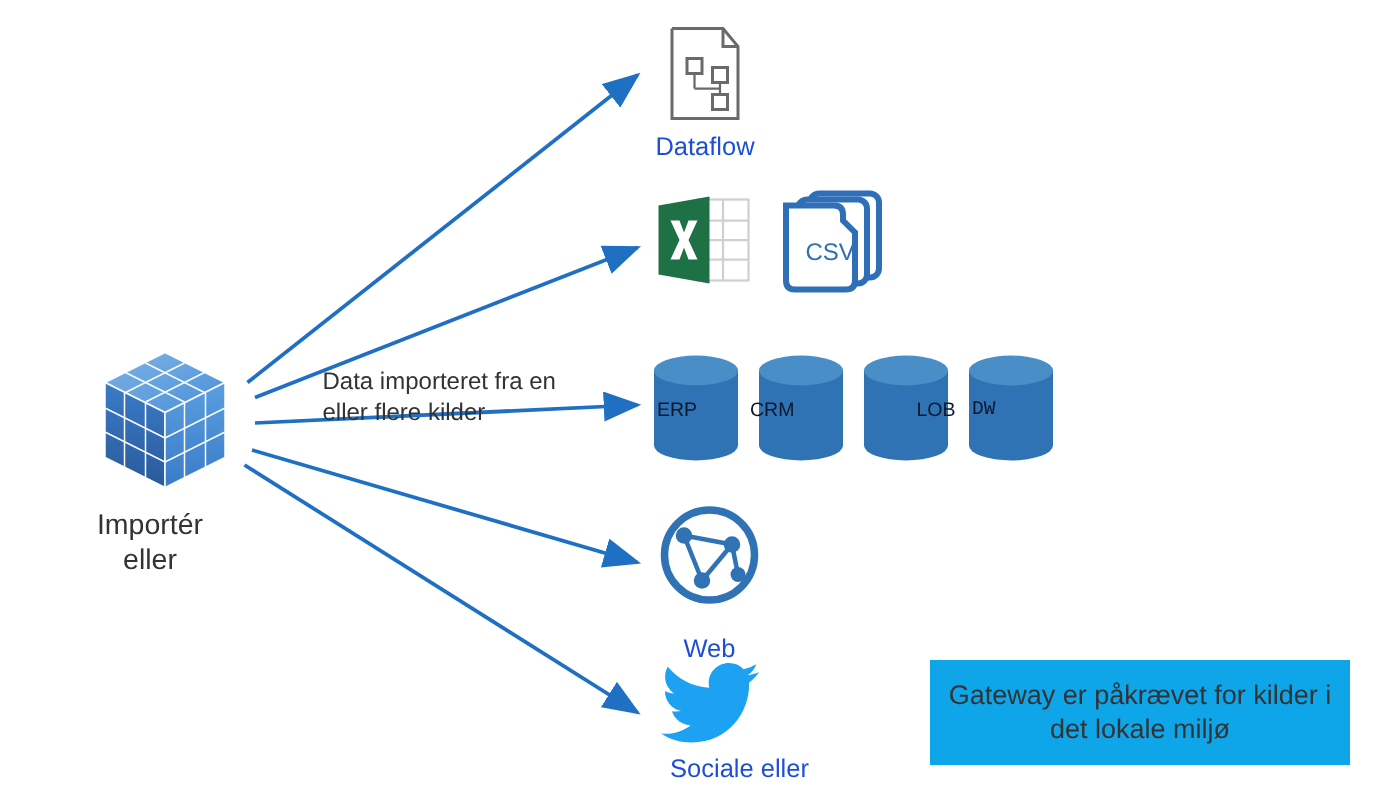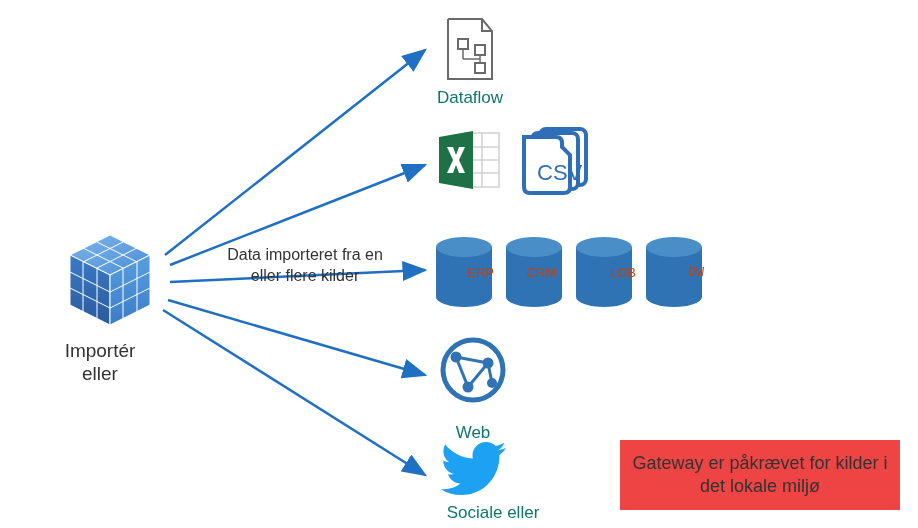--- a/index.html
+++ b/index.html
@@ -6,38 +6,38 @@
     body {
       width: 918px;
       height: 528px;
       position: relative;
       font-family: 'Segoe UI', Arial, sans-serif;
       background: #ffffff;
       overflow: hidden;
     }
     .cube-container { position: absolute; left: 60px; top: 230px; }
     .import-label { position: absolute; left: 60px; top: 340px; font-size: 19px; color: #333; text-align: center; width: 80px; line-height: 1.2; }
-    .arrow-label { position: absolute; left: 215px; top: 245px; font-size: 16px; color: #333; line-height: 1.3; text-align: center; width: 180px; }
-    .target-label { font-size: 17px; color: #0f766e; text-align: center; position: absolute; }
+    .arrow-label { position: absolute; left: 215px; top: 245px; font-size: 16px; color: #333; line-height: 1.3; text-align: left; width: 180px; }
+    .target-label { font-size: 17px; color: #1d4ed8; text-align: center; position: absolute; }
     .label-dataflow { left: 430px; top: 88px; width: 80px; }
     .label-web { left: 448px; top: 423px; width: 50px; }
     .label-social { left: 428px; top: 503px; width: 130px; }
-    .cylinder-label { position: absolute; color: #c2410c; font-size: 13px; text-align: right; width: 56px; top: 265px; }
+    .cylinder-label { position: absolute; color: #0f172a; font-size: 13px; text-align: left; width: 56px; top: 265px; }
     .cyl-erp { left: 438px; }
     .cyl-crm { left: 500px; }
-    .cyl-lob { left: 580px; }
+    .cyl-lob { left: 611px; }
     .cyl-dw  { left: 648px; font-family: Liberation Mono, monospace; }
-    .csv-label { position: absolute; left: 537px; top: 160px; font-size: 22px; color: #2f6fb7; font-weight: 500; }
+    .csv-label { position: absolute; left: 537px; top: 160px; font-size: 16px; color: #2f6fb7; font-weight: 500; }
     .note-box {
       position: absolute;
       right: 18px;
       bottom: 18px;
       width: 280px;
       height: 70px;
-      background: #ef4444;
+      background: #0ea5e9;
       display: flex;
       align-items: center;
       justify-content: center;
       font-size: 18px;
       color: #333;
       text-align: center;
       padding: 5px 10px;
       line-height: 1.3;
     }
     svg.overlay { position: absolute; left: 0; top: 0; pointer-events: none; }

